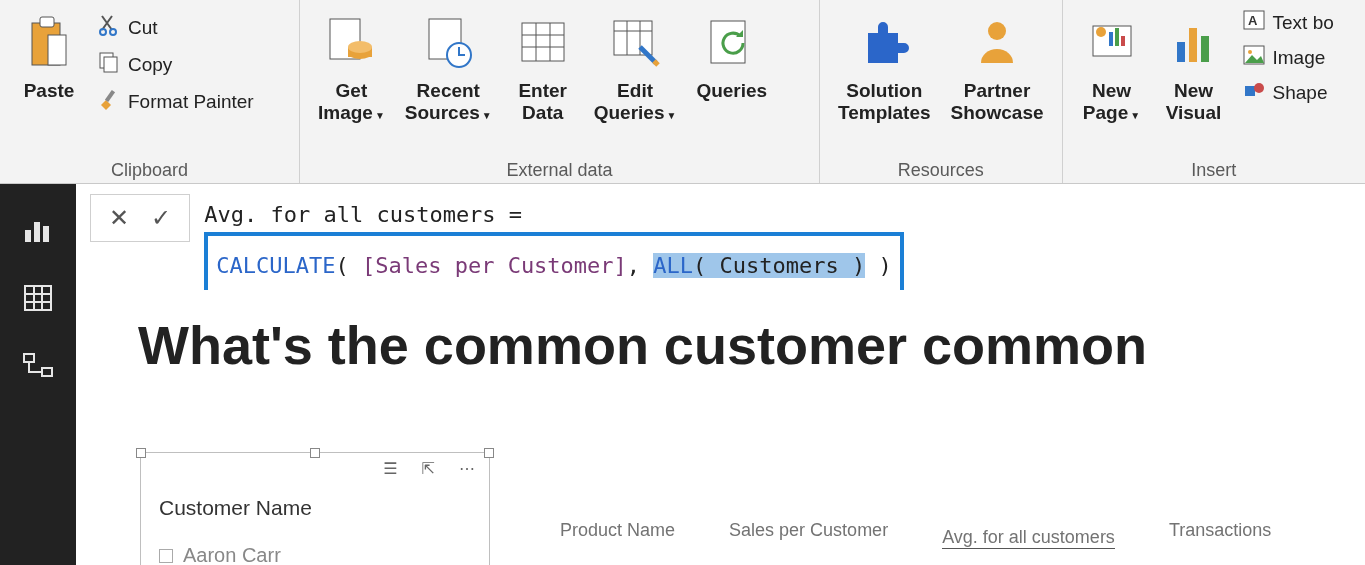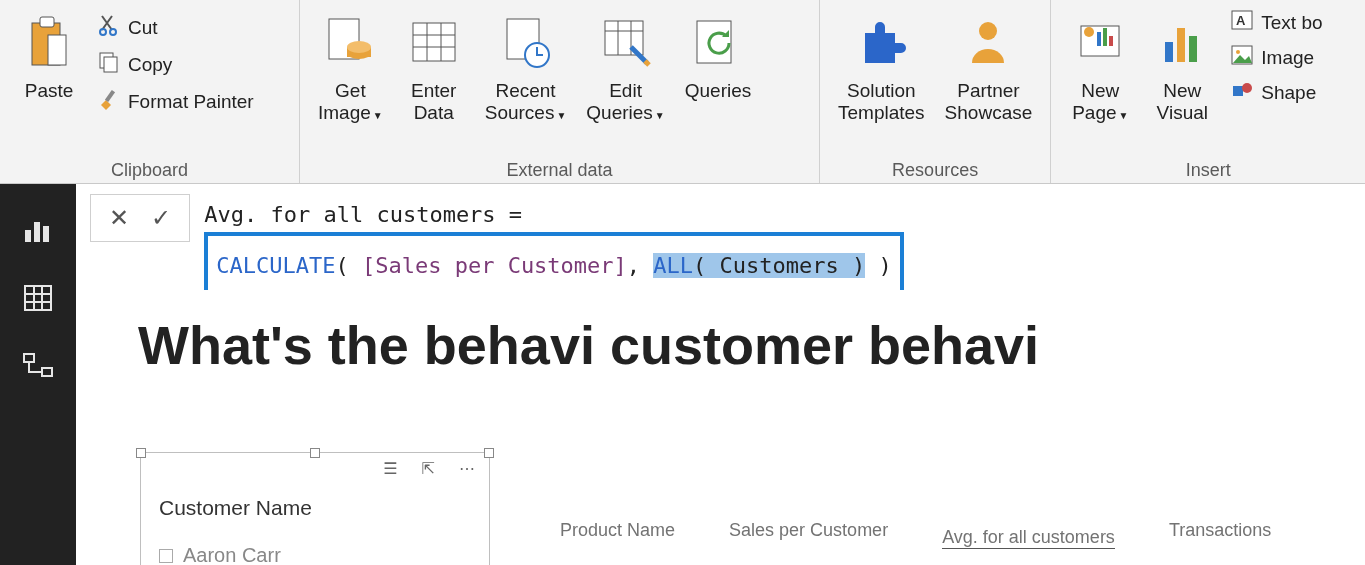--- a/index.html
+++ b/index.html
@@ -1,21 +1,21 @@
 <!DOCTYPE html>
 <html><head>
 <meta charset="utf-8">
 <style>
   * { box-sizing: border-box; }
   html, body { margin:0; padding:0; width:1365px; height:565px; overflow:hidden; font-family:"Segoe UI",Arial,sans-serif; color:#222; background:#fff; }
   .ribbon { display:flex; align-items:stretch; border-bottom:1px solid #c9c9c9; background:#f3f3f3; height:184px; }
   .group { display:flex; flex-direction:column; border-right:1px solid #d0d0d0; padding:6px 10px 2px 10px; }
   .group-body { flex:1; display:flex; align-items:flex-start; gap:4px; }
   .group-label { text-align:center; font-size:18px; color:#5a5a5a; padding-top:2px; }
-  .big-btn { display:flex; flex-direction:column; align-items:center; justify-content:flex-end; padding:4px 8px; gap:4px; cursor:pointer; min-width:78px; }
+  .big-btn { display:flex; flex-direction:column; align-items:center; justify-content:flex-end; padding:4px 8px; gap:4px; cursor:pointer; min-width:78px;font-weight:bold; }
   .big-btn .icon-slot { height:66px; display:flex; align-items:center; justify-content:center; }
   .big-btn .lbl { font-size:19px; line-height:22px; text-align:center; }
   .small-list { display:flex; flex-direction:column; gap:6px; padding-top:6px;text-align:center; }
   .small-btn { display:flex; align-items:center; gap:8px; font-size:19px; cursor:pointer; padding:2px 6px; }
   .caret { font-size:10px; margin-left:2px; }
   .sidebar { position:absolute; left:0; top:184px; width:76px; bottom:0; background:#222; display:flex; flex-direction:column; align-items:center; gap:28px; padding-top:26px; }
   .side-item { width:40px; height:40px; display:flex; align-items:center; justify-content:center; cursor:pointer; }
   .side-item svg { fill:#e6e6e6; }
   .formula-area { position:absolute; left:90px; top:194px; right:0; height:86px; display:flex; align-items:flex-start; }
   .fx-btns { display:flex; gap:22px; align-items:center; border:1px solid #cfcfcf; padding:4px 18px; background:#fff; height:48px; }
@@ -89,41 +89,41 @@
               <ellipse cx="34" cy="38" rx="12" ry="6" fill="#e8a23a"></ellipse>
               <rect x="22" y="32" width="24" height="10" fill="#e8a23a"></rect>
               <ellipse cx="34" cy="32" rx="12" ry="6" fill="#f3bd6a"></ellipse>
             </svg>
           </div>
         <div class="lbl"><span style="white-space:pre-line">Get
 Image</span><span class="caret">▼</span></div>
       </div>
       <div class="big-btn">
         <div class="icon-slot">
+            <svg width="50" height="56">
+              <rect x="6" y="4" width="32" height="40" fill="#fff" stroke="#555"></rect>
+              <circle cx="36" cy="40" r="12" fill="#fff" stroke="#3176c8" stroke-width="2"></circle>
+              <path d="M36 32 V40 H42" stroke="#3176c8" stroke-width="2" fill="none"></path>
+            </svg>
+          </div>
+        <div class="lbl"><span style="white-space:pre-line">Recent
+Sources</span><span class="caret">▼</span></div>
+      </div>
+      <div class="big-btn">
+        <div class="icon-slot">
             <svg width="50" height="48">
               <rect x="4" y="4" width="42" height="38" fill="#fff" stroke="#555"></rect>
               <line x1="4" y1="16" x2="46" y2="16" stroke="#555"></line>
               <line x1="4" y1="28" x2="46" y2="28" stroke="#555"></line>
               <line x1="18" y1="4" x2="18" y2="42" stroke="#555"></line>
               <line x1="32" y1="4" x2="32" y2="42" stroke="#555"></line>
             </svg>
           </div>
         <div class="lbl" style="white-space:pre-line">Enter
 Data</div>
-      </div>
-      <div class="big-btn">
-        <div class="icon-slot">
-            <svg width="50" height="56">
-              <rect x="6" y="4" width="32" height="40" fill="#fff" stroke="#555"></rect>
-              <circle cx="36" cy="40" r="12" fill="#fff" stroke="#3176c8" stroke-width="2"></circle>
-              <path d="M36 32 V40 H42" stroke="#3176c8" stroke-width="2" fill="none"></path>
-            </svg>
-          </div>
-        <div class="lbl"><span style="white-space:pre-line">Recent
-Sources</span><span class="caret">▼</span></div>
       </div>
       <div class="big-btn">
         <div class="icon-slot">
             <svg width="50" height="52">
               <rect x="4" y="4" width="38" height="34" fill="#fff" stroke="#555"></rect>
               <line x1="4" y1="14" x2="42" y2="14" stroke="#555"></line>
               <line x1="17" y1="4" x2="17" y2="38" stroke="#555"></line>
               <line x1="30" y1="4" x2="30" y2="38" stroke="#555"></line>
               <path d="M30 30 L46 46" stroke="#3176c8" stroke-width="5"></path>
               <path d="M44 44 L48 48" stroke="#e8a23a" stroke-width="5"></path>
@@ -259,21 +259,21 @@
   </div>
   <div class="formula-text">
     <div>Avg. for all customers =</div>
     <div class="fline2">
       <span class="tok-fn">CALCULATE</span><span>(&nbsp;</span><span class="tok-meas">[Sales per Customer]</span><span>,&nbsp;</span><span class="tok-fn tok-sel">ALL</span><span class="tok-sel">(&nbsp;</span><span class="tok-sel">Customers</span><span class="tok-sel">&nbsp;)</span><span>&nbsp;)</span>
     </div>
   </div>
 </div>
 
 <div class="canvas">
-  <div class="title">What's the behavi customer behavi</div>
+  <div class="title">What's the common customer common</div>
 </div>
 
 <div class="visual-sel">
   <div class="handle" style="left:-5px;top:-5px"></div>
   <div class="handle" style="right:-5px;top:-5px"></div>
   <div class="handle" style="left:50%;top:-5px;margin-left:-5px"></div>
   <div class="visual-sel-header">
     <span style="cursor:pointer">☰</span>
     <span style="cursor:pointer">⇱</span>
     <span style="cursor:pointer">⋯</span>

